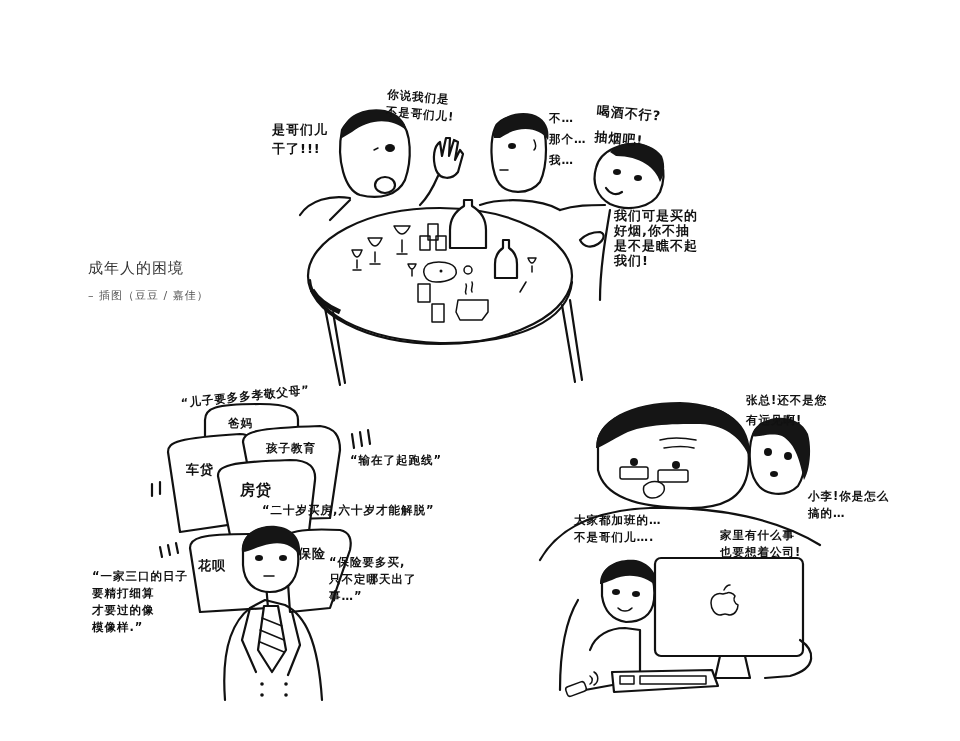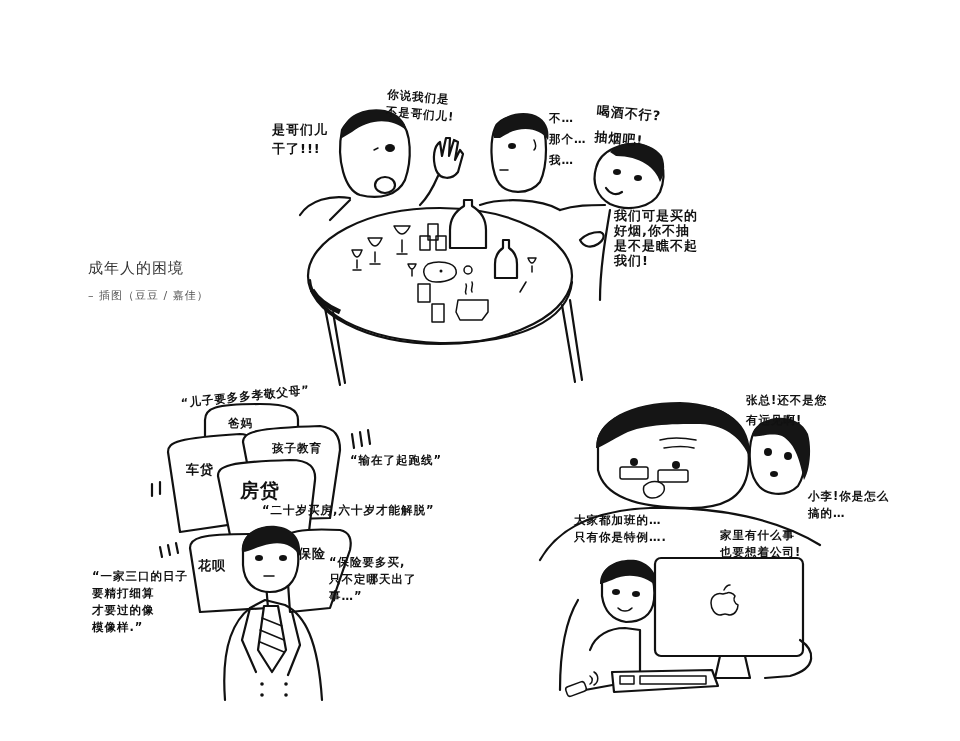--- a/index.html
+++ b/index.html
@@ -6,21 +6,21 @@
   body { width:960px; height:741px; position:relative; overflow:hidden;
          font-family:"DejaVu Sans", sans-serif; color:#111; }
   .caption-title { position:absolute; left:88px; top:233px; font-size:15px; color:#333;
                    font-family:"DejaVu Sans", sans-serif; letter-spacing:1px;margin-top:26px; }
   .caption-credit { position:absolute; left:88px; top:288px; font-size:11px; color:#555;
                     font-family:"DejaVu Sans", sans-serif; letter-spacing:1px; }
   svg.art { position:absolute; left:0; top:0; width:960px; height:741px; }
   .hw { position:absolute; font-family:"DejaVu Sans", sans-serif; font-size:13px; color:#111;
         line-height:19px; white-space:pre; font-weight:bold; letter-spacing:1px; }
   .hw.sm { font-size:11.5px; line-height:17px; }
-  .hw.lg { font-size:19px; line-height:20px; }
+  .hw.lg { font-size:15px; line-height:20px; }
   .tilt-l { transform:rotate(-6deg); transform-origin:left top; }
   .tilt-r { transform:rotate(5deg); transform-origin:left top; }
   .ink { stroke:#111; stroke-width:2.2; fill:none; stroke-linecap:round; stroke-linejoin:round; }
   .ink-thin { stroke:#111; stroke-width:1.5; fill:none; stroke-linecap:round; stroke-linejoin:round; }
   .fillw { fill:#fff; }
   .hair { fill:#151515; }
 </style>
 </head>
 <body>
 
@@ -187,35 +187,35 @@
 我…</div>
 <div class="hw tilt-r" style="left:598px; top:98px; line-height:26px;">喝酒不行?
 抽烟吧!</div>
 <div class="hw" style="left:614px; top:208px; line-height:15px;">我们可是买的
 好烟,你不抽
 是不是瞧不起
 我们!</div>
 
 <div class="hw sm tilt-l" style="left:180px; top:395px;">“儿子要多多孝敬父母”</div>
 <div class="hw sm" style="left:228px; top:415px;">爸妈</div>
-<div class="hw sm" style="left:272px; top:440px;">孩子教育</div>
+<div class="hw sm" style="left:266px; top:440px;">孩子教育</div>
 <div class="hw" style="left:186px; top:460px;text-align:center;">车贷</div>
 <div class="hw lg" style="left:240px; top:480px;">房贷</div>
 <div class="hw sm" style="left:350px; top:452px;">“输在了起跑线”</div>
 <div class="hw sm" style="left:262px; top:502px;">“二十岁买房,六十岁才能解脱”</div>
 <div class="hw" style="left:198px; top:556px;">花呗</div>
 <div class="hw" style="left:298px; top:544px;">保险</div>
 <div class="hw sm" style="left:92px; top:568px;">“一家三口的日子
 要精打细算
 才要过的像
 模像样.”</div>
 <div class="hw sm" style="left:329px; top:554px;">“保险要多买,
 只不定哪天出了
 事…”</div>
 
 <div class="hw sm" style="left:746px; top:390px; line-height:20px;">张总!还不是您
 有远见啊!</div>
 <div class="hw sm" style="left:808px; top:488px;">小李!你是怎么
 搞的…</div>
 <div class="hw sm" style="left:574px; top:512px;">大家都加班的…
-只有你是特例….</div>
+不是哥们儿….</div>
 <div class="hw sm" style="left:720px; top:527px;">家里有什么事
 也要想着公司!</div>
 
 </body></html>

